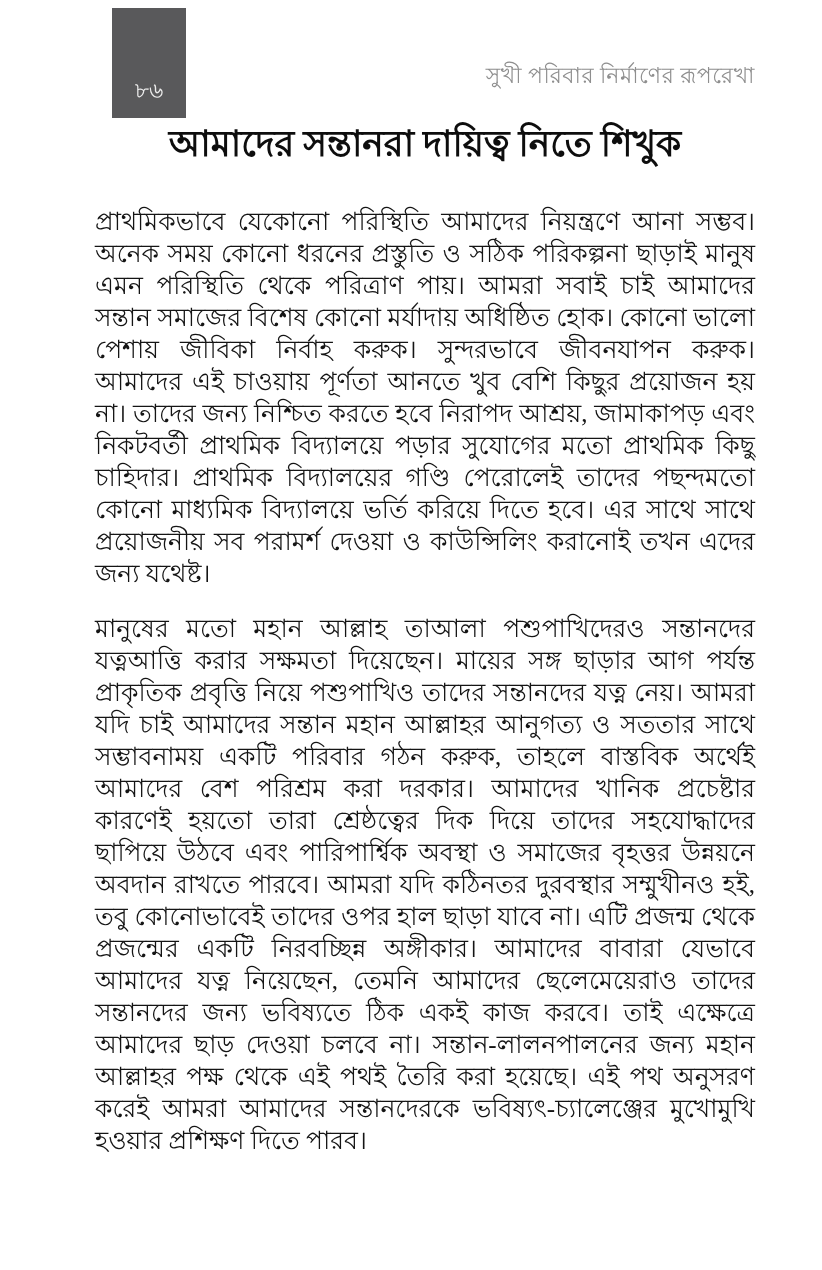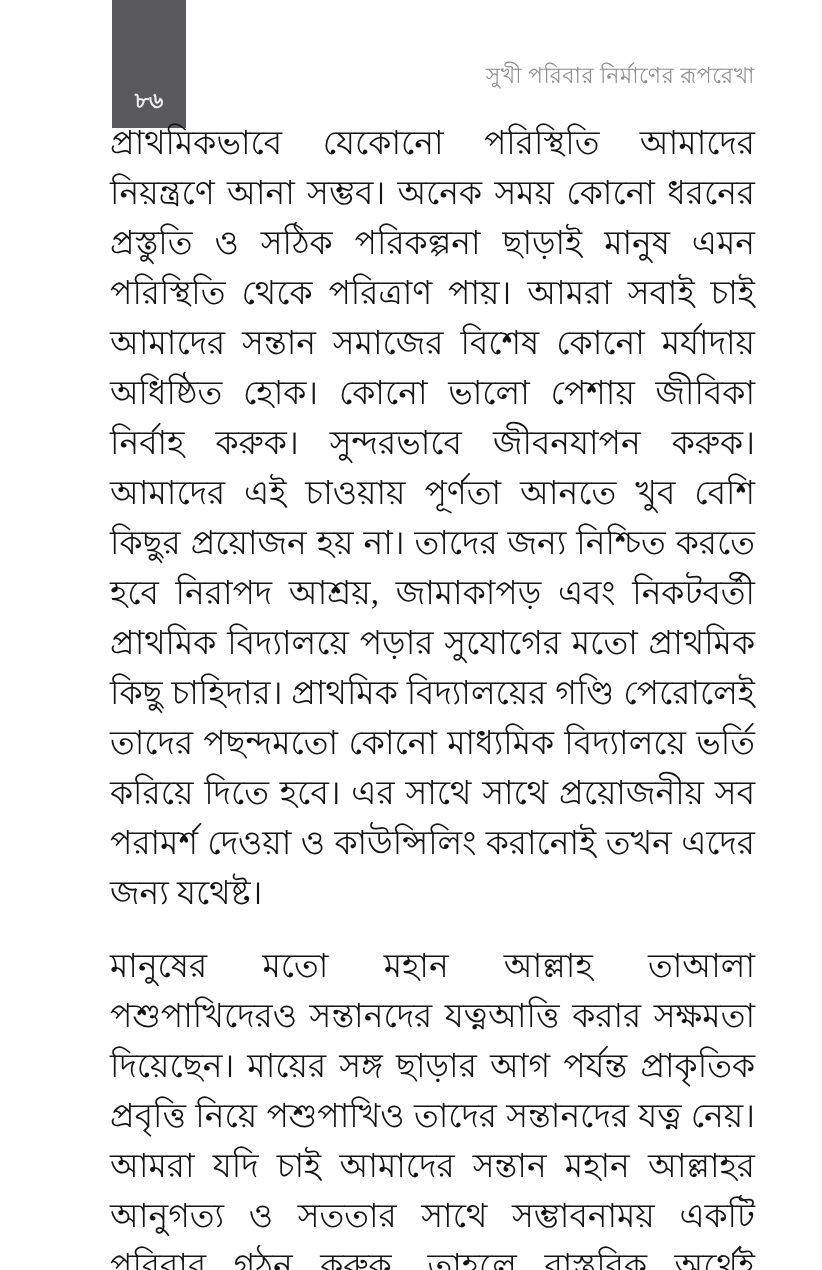--- a/index.html
+++ b/index.html
@@ -18,29 +18,28 @@
   .page {
     position: relative;
     width: 822px;
     height: 1270px;
     background: var(--page-bg);
     overflow: hidden;
   }
   .page-number-box {
     position: absolute;
     left: 112px;
-    top: 0;
+    top: 8px;
     width: 74px;
-    height: 128px;
+    height: 110px;
     background: var(--box-bg);
     display: flex;
     align-items: flex-end;
     justify-content: center;
     padding-bottom: 16px;
-    font-weight: bold;
   }
   .page-number {
     color: var(--box-text);
     font-size: 22px;
     line-height: 1;
   }
   .running-header {
     position: absolute;
     top: 58px;
     left: 95px;
@@ -59,41 +58,41 @@
   }
   .chapter-title {
     text-align: center;
     font-size: 36px;
     font-weight: 700;
     line-height: 52px;
     margin-bottom: 36px;
     color: #0d0d0d;
   }
   .body-para {
-    font-size: 33px;
-    line-height: 50px;
+    font-size: 25px;
+    line-height: 32px;
     text-align: justify;
     text-justify: inter-word;
     margin-bottom: 23px;
     color: var(--body-text);
-    margin-left: 15px;
   }
 </style>
 </head>
 <body>
 
 <div class="page">
 
   <div class="page-number-box">
     <span class="page-number">৮৬</span>
   </div>
 
   <div class="running-header">সুখী পরিবার নির্মাণের রূপরেখা</div>
 
   <div class="content">
 
+    <h1 class="chapter-title">আমাদের সন্তানরা দায়িত্ব নিতে শিখুক</h1>
 
     <p class="body-para">প্রাথমিকভাবে যেকোনো পরিস্থিতি আমাদের নিয়ন্ত্রণে আনা সম্ভব। অনেক সময় কোনো ধরনের প্রস্তুতি ও সঠিক পরিকল্পনা ছাড়াই মানুষ এমন পরিস্থিতি থেকে পরিত্রাণ পায়। আমরা সবাই চাই আমাদের সন্তান সমাজের বিশেষ কোনো মর্যাদায় অধিষ্ঠিত হোক। কোনো ভালো পেশায় জীবিকা নির্বাহ করুক। সুন্দরভাবে জীবনযাপন করুক। আমাদের এই চাওয়ায় পূর্ণতা আনতে খুব বেশি কিছুর প্রয়োজন হয় না। তাদের জন্য নিশ্চিত করতে হবে নিরাপদ আশ্রয়, জামাকাপড় এবং নিকটবর্তী প্রাথমিক বিদ্যালয়ে পড়ার সুযোগের মতো প্রাথমিক কিছু চাহিদার। প্রাথমিক বিদ্যালয়ের গণ্ডি পেরোলেই তাদের পছন্দমতো কোনো মাধ্যমিক বিদ্যালয়ে ভর্তি করিয়ে দিতে হবে। এর সাথে সাথে প্রয়োজনীয় সব পরামর্শ দেওয়া ও কাউন্সিলিং করানোই তখন এদের জন্য যথেষ্ট।</p>
 
     <p class="body-para">মানুষের মতো মহান আল্লাহ তাআলা পশুপাখিদেরও সন্তানদের যত্নআত্তি করার সক্ষমতা দিয়েছেন। মায়ের সঙ্গ ছাড়ার আগ পর্যন্ত প্রাকৃতিক প্রবৃত্তি নিয়ে পশুপাখিও তাদের সন্তানদের যত্ন নেয়। আমরা যদি চাই আমাদের সন্তান মহান আল্লাহর আনুগত্য ও সততার সাথে সম্ভাবনাময় একটি পরিবার গঠন করুক, তাহলে বাস্তবিক অর্থেই আমাদের বেশ পরিশ্রম করা দরকার। আমাদের খানিক প্রচেষ্টার কারণেই হয়তো তারা শ্রেষ্ঠত্বের দিক দিয়ে তাদের সহযোদ্ধাদের ছাপিয়ে উঠবে এবং পারিপার্শ্বিক অবস্থা ও সমাজের বৃহত্তর উন্নয়নে অবদান রাখতে পারবে। আমরা যদি কঠিনতর দুরবস্থার সম্মুখীনও হই, তবু কোনোভাবেই তাদের ওপর হাল ছাড়া যাবে না। এটি প্রজন্ম থেকে প্রজন্মের একটি নিরবচ্ছিন্ন অঙ্গীকার। আমাদের বাবারা যেভাবে আমাদের যত্ন নিয়েছেন, তেমনি আমাদের ছেলেমেয়েরাও তাদের সন্তানদের জন্য ভবিষ্যতে ঠিক একই কাজ করবে। তাই এক্ষেত্রে আমাদের ছাড় দেওয়া চলবে না। সন্তান-লালনপালনের জন্য মহান আল্লাহর পক্ষ থেকে এই পথই তৈরি করা হয়েছে। এই পথ অনুসরণ করেই আমরা আমাদের সন্তানদেরকে ভবিষ্যৎ-চ্যালেঞ্জের মুখোমুখি হওয়ার প্রশিক্ষণ দিতে পারব।</p>
 
   </div>
 </div>
 
 </body></html>

